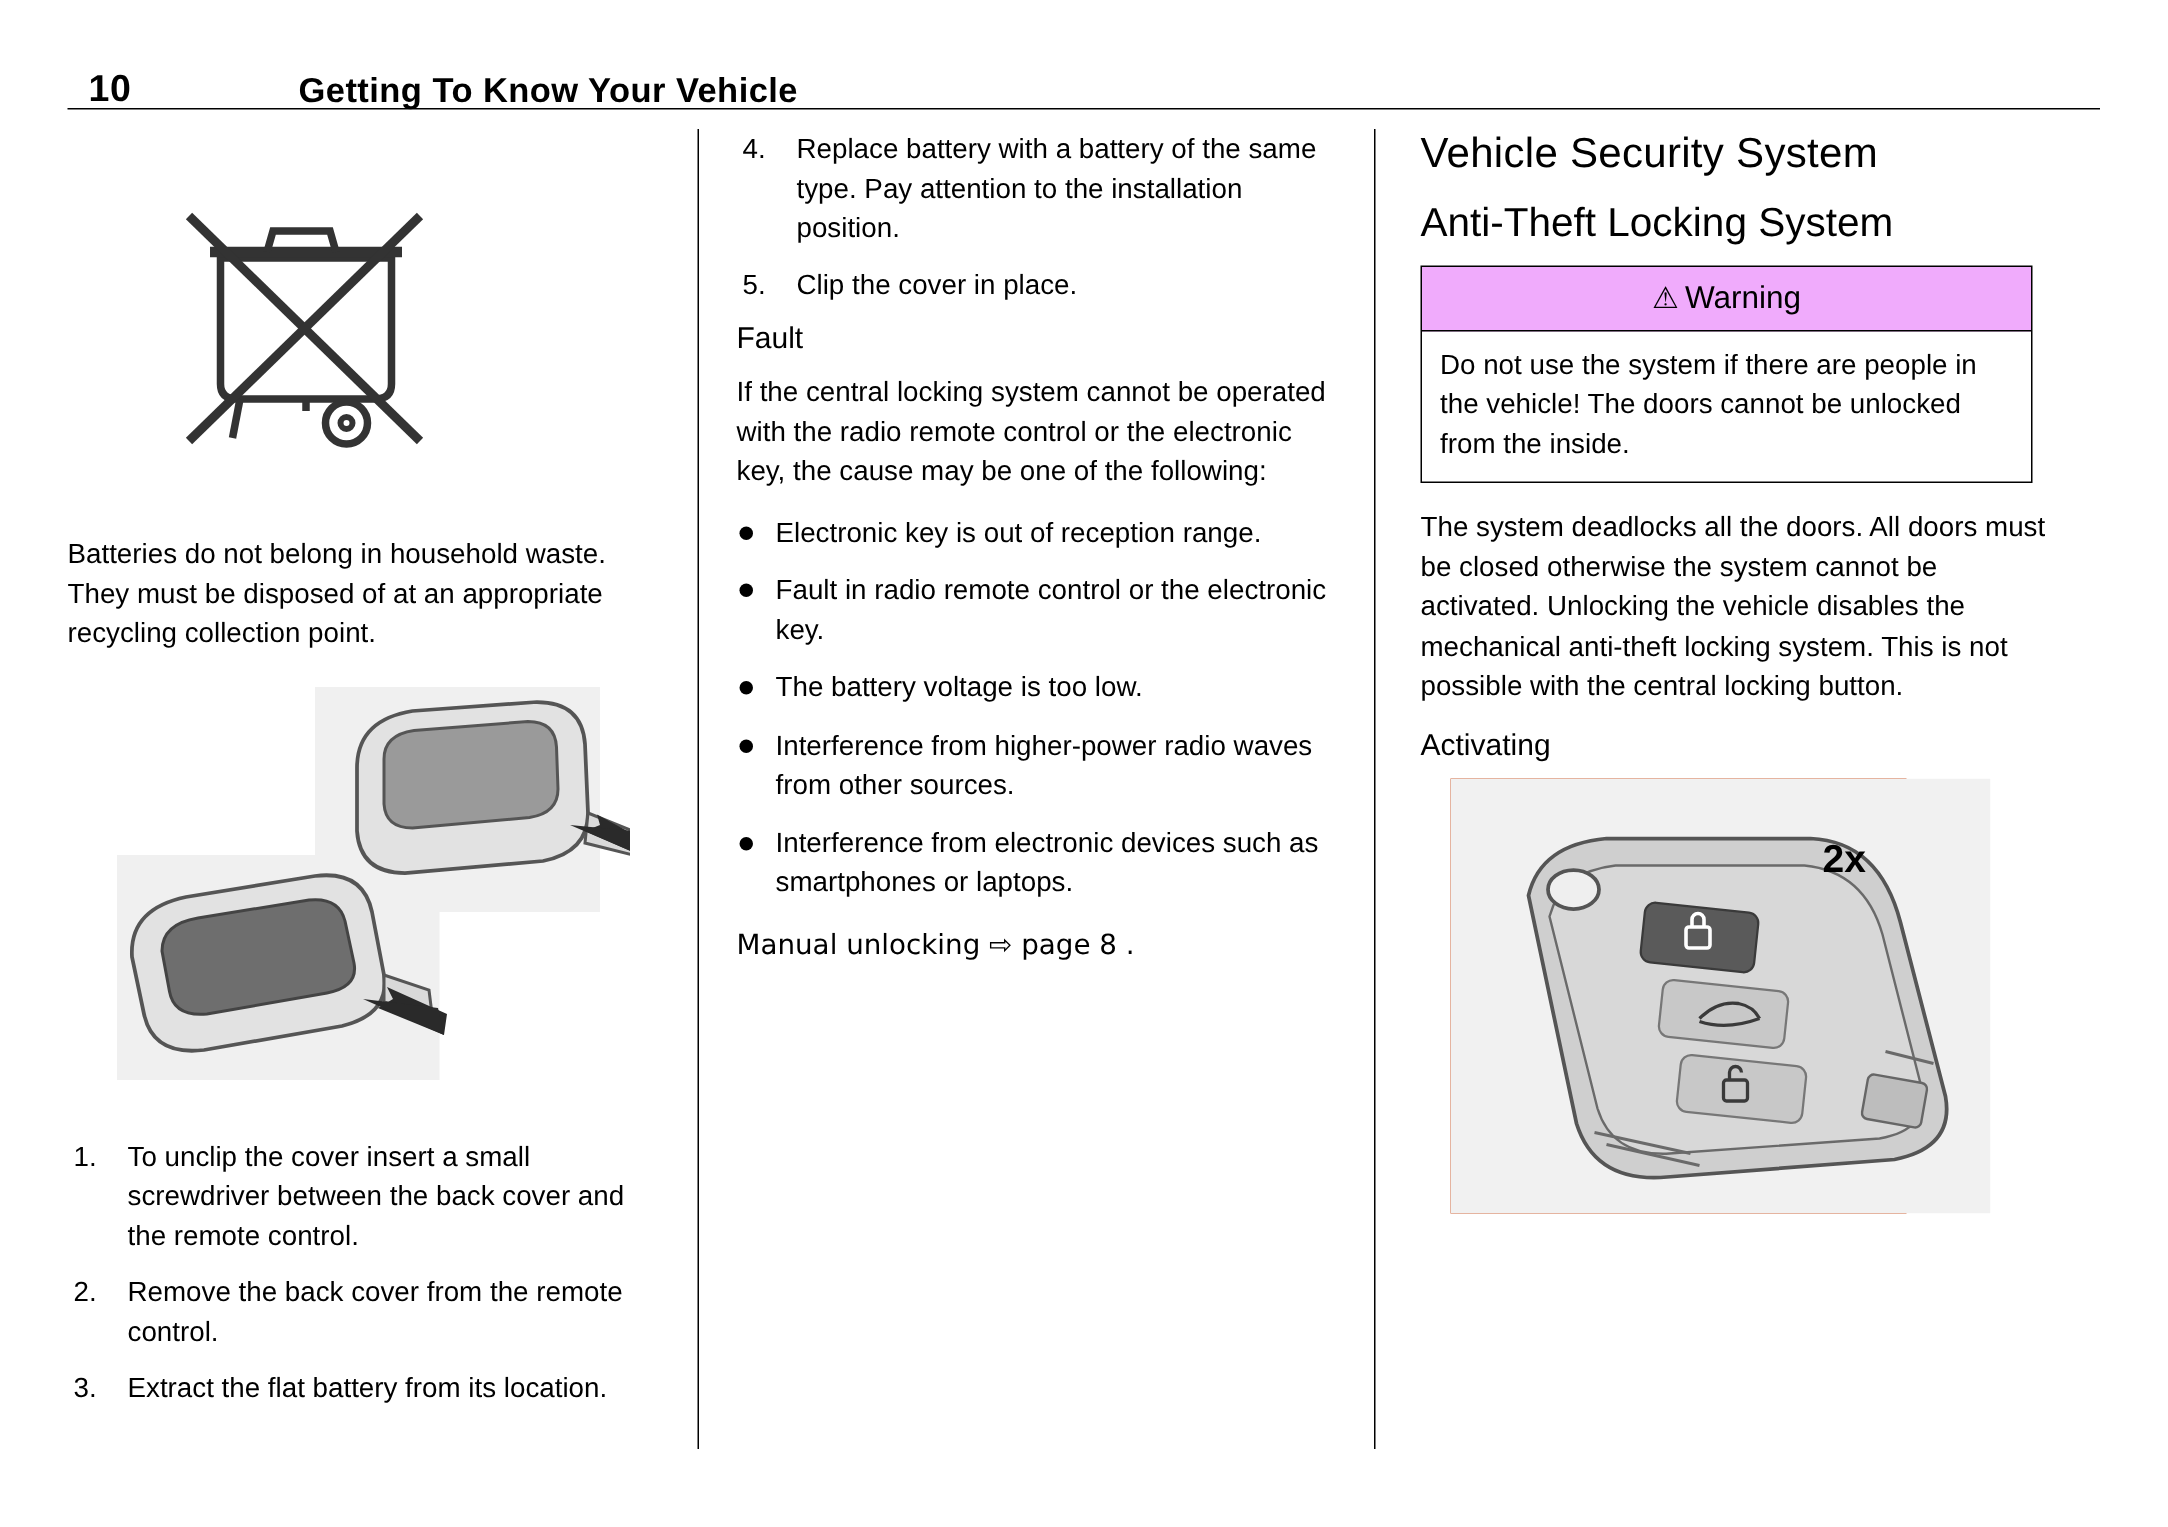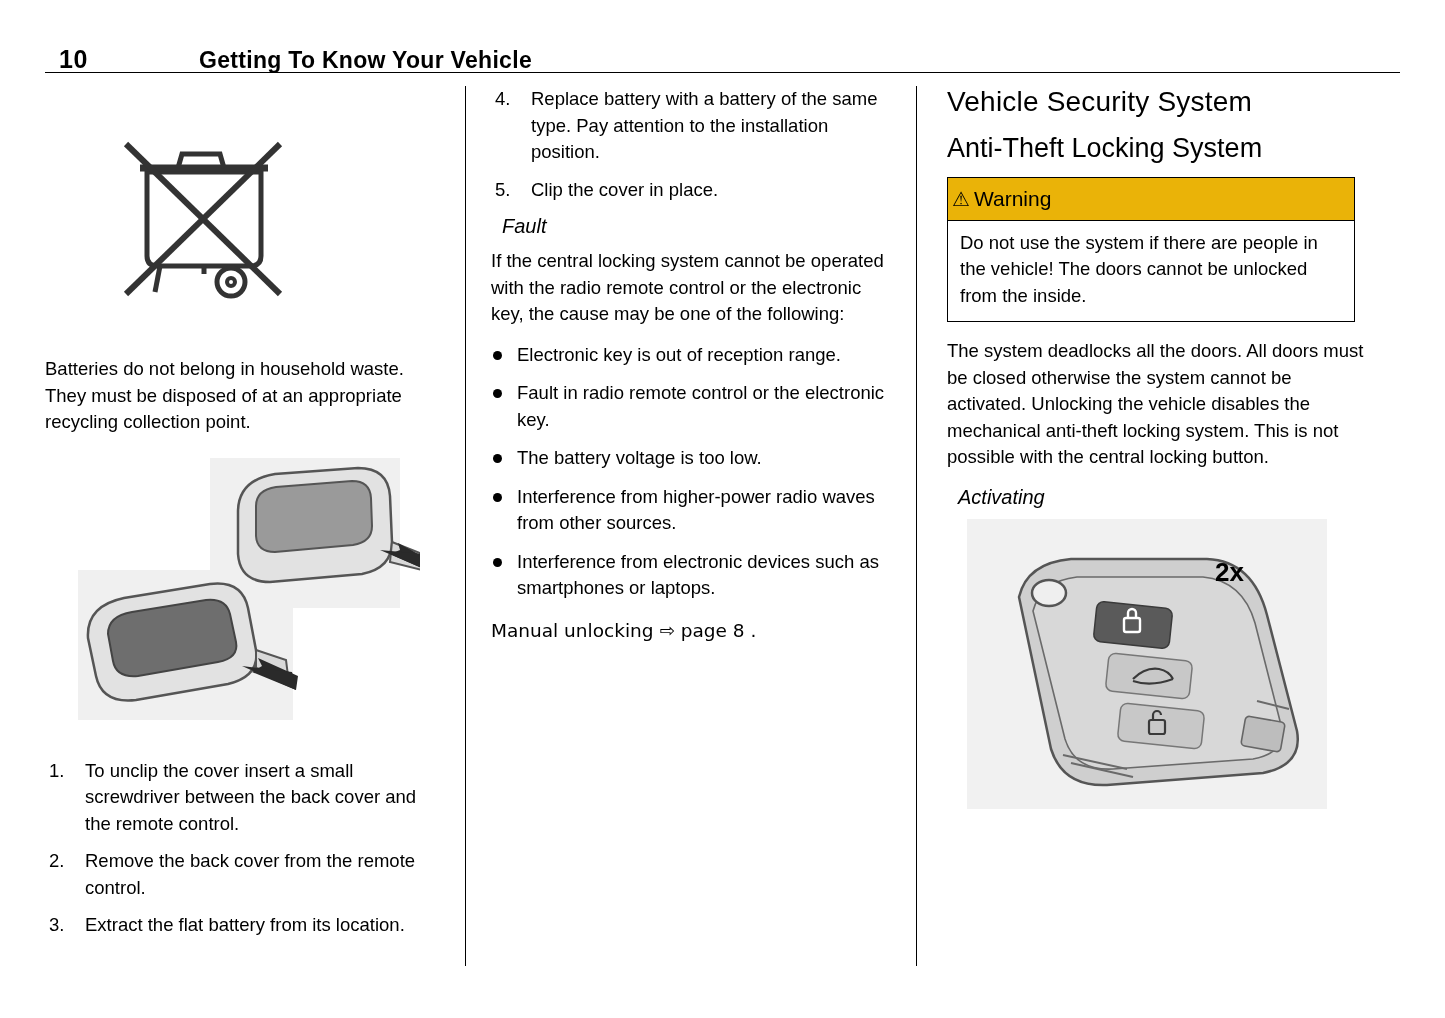--- a/index.html
+++ b/index.html
@@ -81,23 +81,22 @@
   }
   h3.sub-title {
     font-size: 27px;
     font-weight: normal;
     margin: 0 0 12px 0;
     line-height: 1.2;
   }
   h4.sub-sub {
     font-size: 20px;
     font-weight: normal;
-    margin: 6px 0 10px 11px;
+    margin: 6px 0 10px 0;
     line-height: 1.2;
-    font-style: italic;
   }
   
   ol.num-list {
     list-style: none;
     margin: 0; padding: 0;
   }
   ol.num-list li {
     position: relative;
     padding-left: 40px;
     margin-bottom: 11px;
@@ -130,23 +129,23 @@
     background: #000;
     border-radius: 50%;
   }
   
   .warning-box {
     border: 1.5px solid #000;
     margin: 6px 0 16px 0;
     width: 408px;
   }
   .warning-head {
-    background: #eab308;
+    background: #f0abfc;
     border-bottom: 1.5px solid #000;
-    text-align: left;
+    text-align: center;
     font-size: 21px;
     padding: 8px 4px 9px 4px;
     line-height: 1.2;
   }
   .warning-head .wsym { font-size: 20px; margin-right: 4px; }
   .warning-body {
     padding: 9px 12px 12px 12px;
     font-size: 18.5px;
     line-height: 26.5px;
   }

